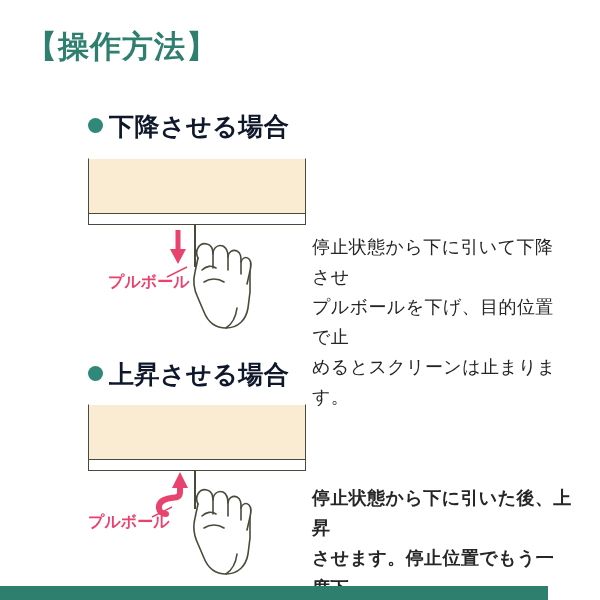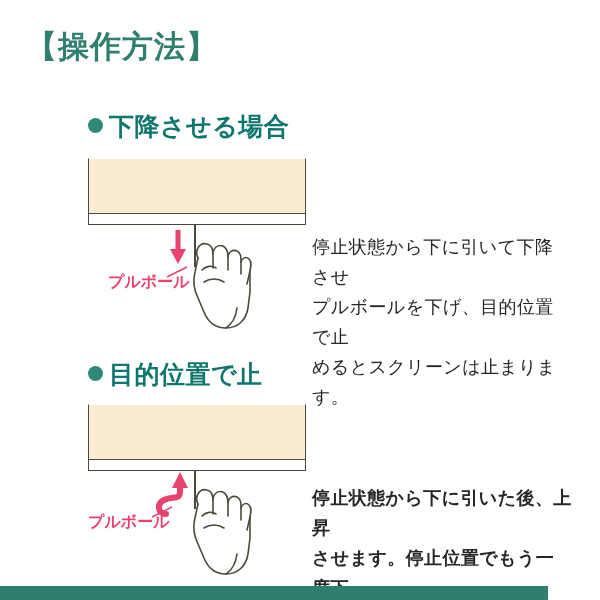--- a/index.html
+++ b/index.html
@@ -31,21 +31,21 @@
     color: #2f7f6f;
     letter-spacing: 1px;
     white-space: nowrap;
   }
 
   
   .section-heading {
     position: absolute;
     font-size: 25px;
     font-weight: bold;
-    color: #0f766e;
+    color: #0f172a;
     white-space: nowrap;
     letter-spacing: 0.5px;
   }
   .bullet {
     display: inline-block;
     width: 15px;
     height: 15px;
     border-radius: 50%;
     background: #2f8878;
     margin-right: 6px;
@@ -160,21 +160,21 @@
   <div class="pull-label" style="left:108px; top:272px;">プルボール</div>
   <svg class="arrow-svg" style="left:165px; top:263px;" width="26" height="18" viewBox="0 0 26 18">
     <path d="M2 14 L22 4" stroke="#e8436f" stroke-width="1.4" fill="none"></path>
   </svg>
 
   <div class="desc" style="left:312px; top:232px; width:260px;">停止状態から下に引いて下降させ
 プルボールを下げ、目的位置で止
 めるとスクリーンは止まります。</div>
 
   <div class="section-heading" style="left:88px; top:358px;">
-    <span class="bullet"></span><span>目的位置で止</span>
+    <span class="bullet"></span><span>上昇させる場合</span>
   </div>
 
   <div class="blind" style="left:88px; top:404px; width:218px; height:67px;">
     <div class="fabric"></div>
     <div class="rail"></div>
   </div>
 
   <div class="cord" style="left:194px; top:471px; height:38px;"></div>
 
   <svg class="arrow-svg" style="left:152px; top:470px;" width="40" height="48" viewBox="0 0 40 48">

